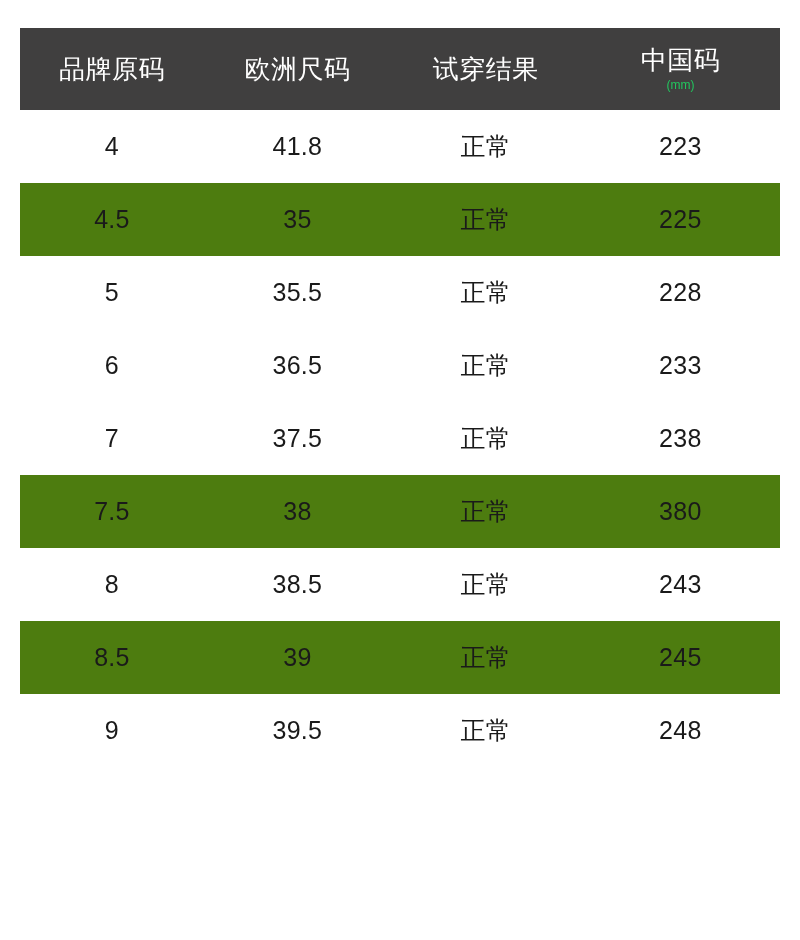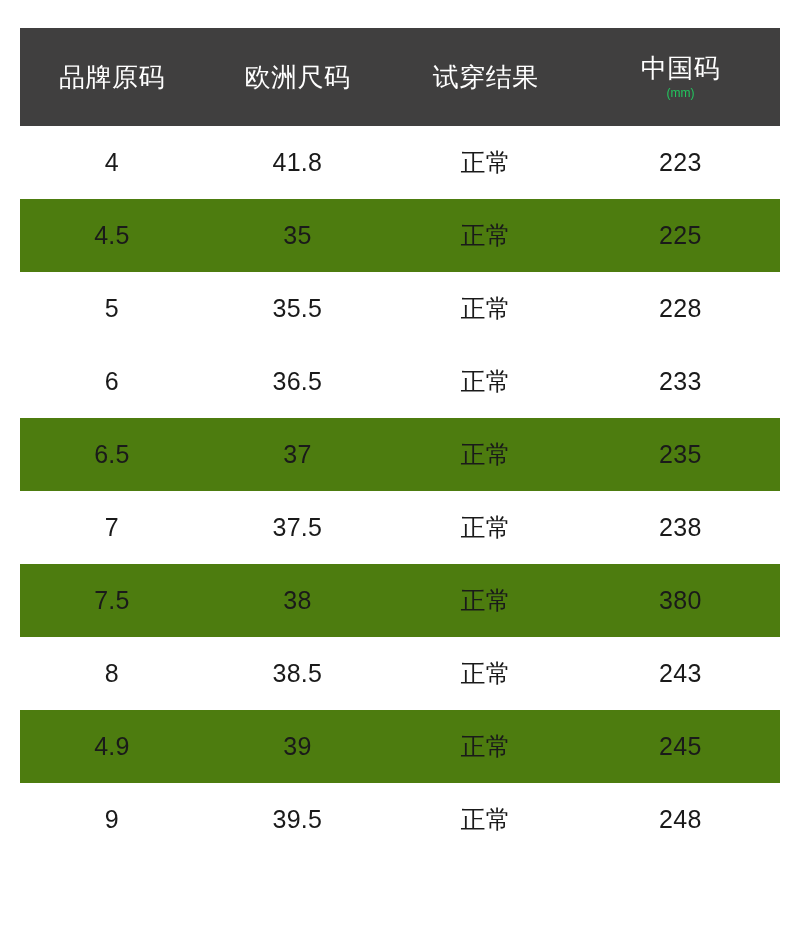--- a/index.html
+++ b/index.html
@@ -35,21 +35,21 @@
   .col-eu     { width: 24.6%; }
   .col-fit    { width: 25.0%; }
   .col-cn     { width: 26.2%; }
 
   
   .size-table thead tr {
     background: #403f3f;
   }
   .size-table thead th {
     height: 82px;
-    padding: 8px;
+    padding: 0;
     margin: 0;
     color: #ffffff;
     font-size: 26px;
     font-weight: 400;
     text-align: center;
     vertical-align: middle;
     letter-spacing: 0.5px;
   }
   .th-inner {
     display: flex;
@@ -149,46 +149,40 @@
         <td>35.5</td>
         <td>正常</td>
         <td>228</td>
       </tr>
       <tr>
         <td>6</td>
         <td>36.5</td>
         <td>正常</td>
         <td>233</td>
       </tr>
-      <tr class="striped">
-        <td>6.5</td>
-        <td>37</td>
-        <td>正常</td>
-        <td>235</td>
-      </tr>
       <tr>
         <td>7</td>
         <td>37.5</td>
         <td>正常</td>
         <td>238</td>
       </tr>
       <tr class="striped">
         <td>7.5</td>
         <td>38</td>
         <td>正常</td>
         <td>380</td>
       </tr>
       <tr>
         <td>8</td>
         <td>38.5</td>
         <td>正常</td>
         <td>243</td>
       </tr>
       <tr class="striped">
-        <td>4.9</td>
+        <td>8.5</td>
         <td>39</td>
         <td>正常</td>
         <td>245</td>
       </tr>
       <tr>
         <td>9</td>
         <td>39.5</td>
         <td>正常</td>
         <td>248</td>
       </tr>

